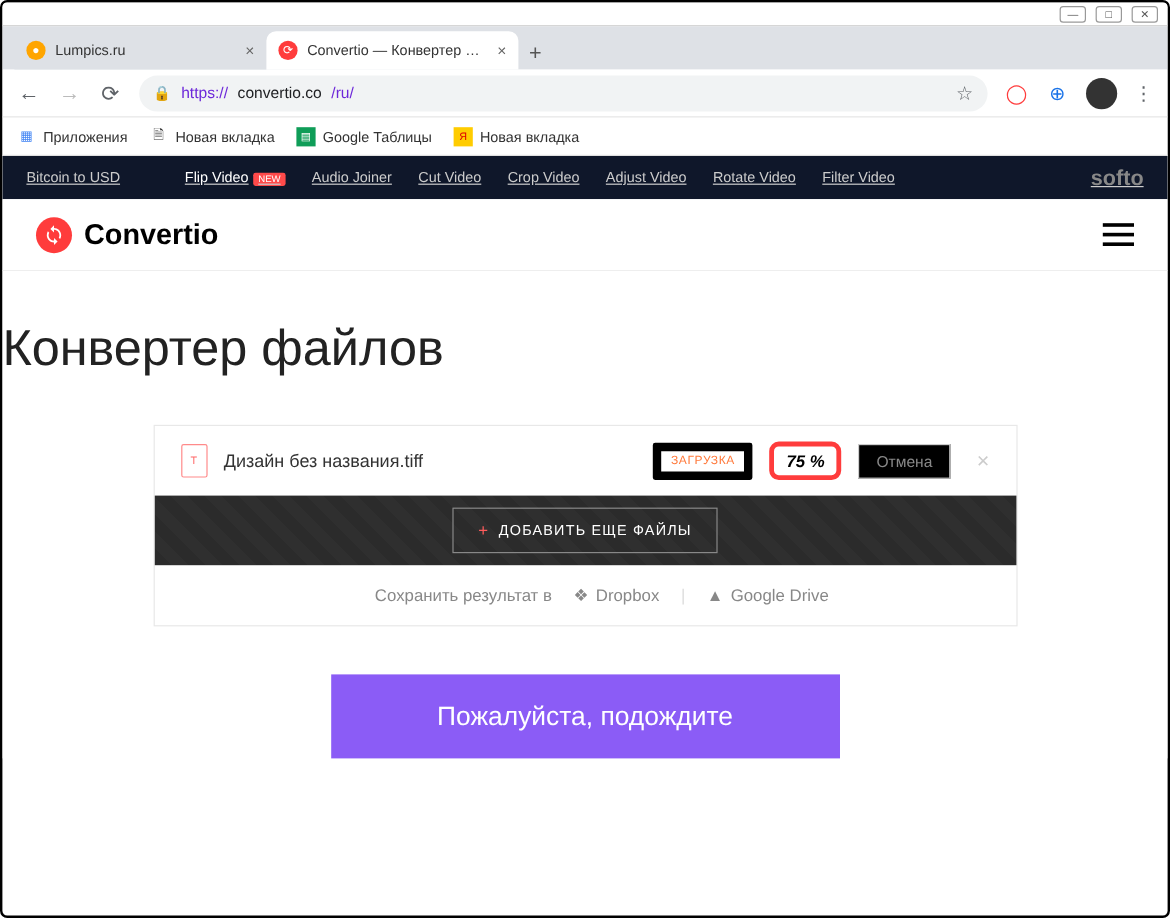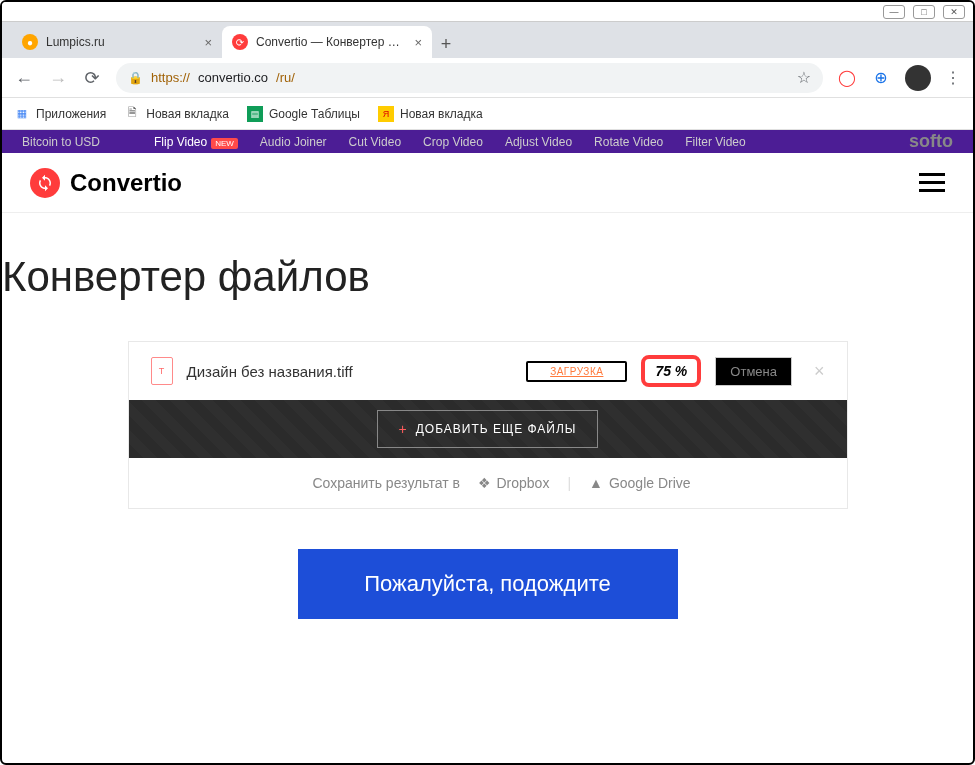--- a/index.html
+++ b/index.html
@@ -15,66 +15,66 @@
 .tab.active { background: #fff; }
 .tab .favicon { width: 16px; height: 16px; margin-right: 8px; border-radius: 50%; display: flex; align-items: center; justify-content: center; font-size: 10px; }
 .tab .close { margin-left: auto; font-size: 13px; color: #666; }
 .tab-add { width: 28px; height: 28px; display: flex; align-items: center; justify-content: center; font-size: 18px; color: #555; }
 
 
 .toolbar { height: 40px; background: #fff; display: flex; align-items: center; padding: 0 12px; gap: 14px; border-bottom: 1px solid #e0e0e0; }
 .nav-btn { font-size: 18px; color: #5f6368; width: 20px; text-align: center; }
 .addr-bar { flex: 1; height: 30px; background: #f1f3f4; border-radius: 15px; display: flex; align-items: center; padding: 0 12px; font-size: 13px; color: #202124; gap: 8px; }
 .addr-bar .lock { color: #5f6368; font-size: 12px; }
-.addr-bar .url-prefix { color: #a16207; }
+.addr-bar .url-prefix { color: #6d28d9; }
 .addr-bar .star { margin-left: auto; color: #5f6368; font-size: 16px; }
 .tb-icon { width: 20px; height: 20px; display: flex; align-items: center; justify-content: center; }
 .avatar { width: 26px; height: 26px; border-radius: 50%; background: #333; }
 .menu-dots { font-size: 16px; color: #5f6368; }
 
 
 .bookmarks { height: 32px; background: #fff; display: flex; align-items: center; padding: 0 12px; gap: 18px; font-size: 12px; color: #333; border-bottom: 1px solid #e0e0e0; }
 .bookmark { display: flex; align-items: center; gap: 6px; }
 .bm-icon { width: 16px; height: 16px; display: flex; align-items: center; justify-content: center; font-size: 11px; }
 
 
-.softo-bar { height: 23px; background: #4c1d95; display: flex; align-items: center; padding: 0 20px; gap: 22px; font-size: 12px; color: #ccc; }
+.softo-bar { height: 36px; background: #0f172a; display: flex; align-items: center; padding: 0 20px; gap: 22px; font-size: 12px; color: #ccc; text-decoration: underline; }
 .softo-item { white-space: nowrap; }
 .new-badge { background: #ff4a4a; color: #fff; font-size: 8px; padding: 1px 4px; border-radius: 2px; margin-left: 4px; }
 .softo-logo { margin-left: auto; font-size: 18px; font-weight: bold; color: #888; }
 
 
 .conv-header { height: 60px; background: #fff; display: flex; align-items: center; padding: 0 28px; border-bottom: 1px solid #eee; justify-content: space-between; }
 .conv-logo { display: flex; align-items: center; gap: 10px; font-size: 24px; font-weight: 900; color: #000; }
 .conv-logo-icon { width: 30px; height: 30px; background: #ff3c3c; border-radius: 50%; display: flex; align-items: center; justify-content: center; color: #fff; font-size: 16px; }
 .hamburger { margin-left: auto; display: flex; flex-direction: column; gap: 5px; }
 .hamburger span { width: 26px; height: 3px; background: #000; }
 
 
 .main { background: #fff; padding-top: 40px; }
 .page-title { text-align: left; font-size: 42px; font-weight: normal; color: #222; margin-bottom: 40px; }
 
 .file-panel { width: 720px; margin: 0 auto; background: #fff; border: 1px solid #e8e8e8; }
 .file-row { height: 58px; display: flex; align-items: center; padding: 0 22px; gap: 14px; }
 .file-icon { width: 22px; height: 28px; border: 1px solid #ff8a8a; border-radius: 2px; display: flex; align-items: center; justify-content: center; font-size: 9px; color: #ff6a6a; }
 .file-name { font-size: 15px; color: #333; flex: 1; }
-.status-badge { border: 2px solid #000000; color: #ff7a3c; font-size: 10px; padding: 3px 22px; border-radius: 2px; letter-spacing: 0.5px; text-decoration: underline; }
+.status-badge { border: 7px solid #000000; color: #ff7a3c; font-size: 10px; padding: 3px 8px; border-radius: 2px; letter-spacing: 0.5px; }
 .progress-box { border: 4px solid #ff3c3c; border-radius: 8px; padding: 4px 10px; font-size: 14px; font-weight: bold; color: #000; font-style: italic; }
 .cancel-btn { border: 1px solid #ccc; color: #888; font-size: 13px; padding: 6px 14px; background: #000000; }
 .close-x { color: #ccc; font-size: 18px; margin-left: 8px; }
 
 .add-bar { height: 58px; background: #2b2b2b; background-image: repeating-linear-gradient(45deg, transparent, transparent 10px, rgba(255,255,255,0.02) 10px, rgba(255,255,255,0.02) 20px); display: flex; align-items: center; justify-content: center; }
 .add-btn { border: 1px solid #888; color: #fff; font-size: 12px; padding: 10px 20px; background: transparent; letter-spacing: 1px; display: flex; align-items: center; gap: 8px; }
 .add-btn .plus { color: #ff5c5c; font-size: 14px; }
 
 .save-row { height: 50px; display: flex; align-items: center; justify-content: center; gap: 18px; font-size: 14px; color: #888; padding-left: 28px; }
 .save-opt { display: flex; align-items: center; gap: 6px; color: #888; }
 .divider { color: #ddd; }
 
-.wait-btn { display: block; width: 380px; margin: 40px auto 0; background: #1d4ed8; color: #fff; font-size: 22px; padding: 22px 0; text-align: center; border: none; }
+.wait-btn { display: block; width: 424px; margin: 40px auto 0; background: #8b5cf6; color: #fff; font-size: 22px; padding: 22px 0; text-align: center; border: none; }
 </style>
 </head>
 <body>
 
 <div class="titlebar">
   <div class="win-btn">—</div>
   <div class="win-btn">□</div>
   <div class="win-btn">✕</div>
 </div>
 

